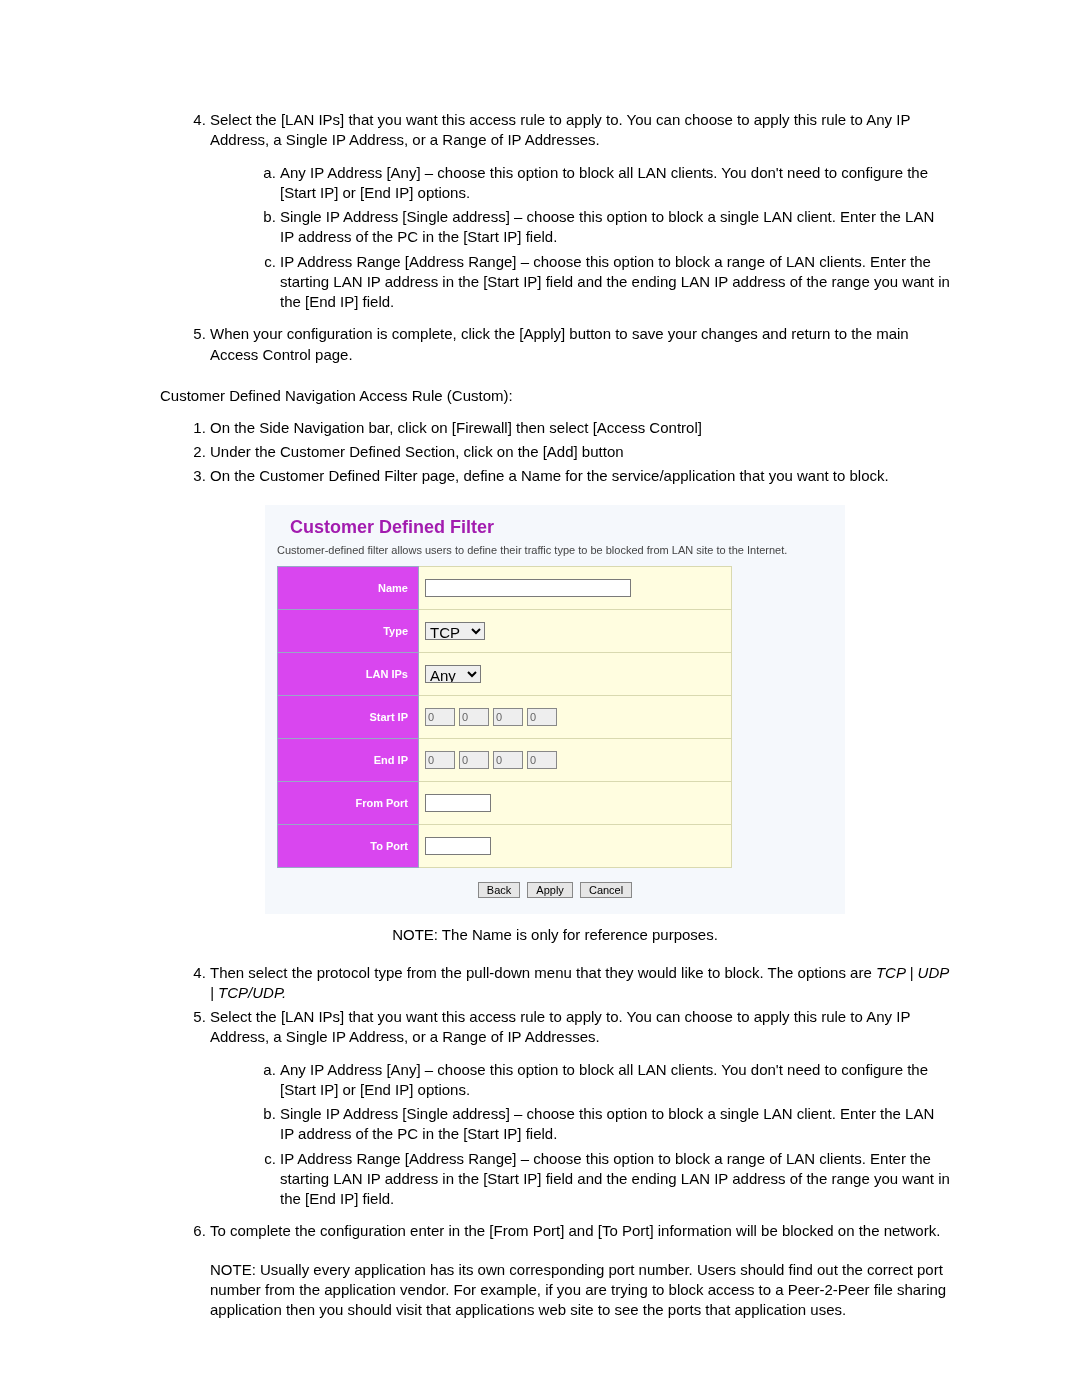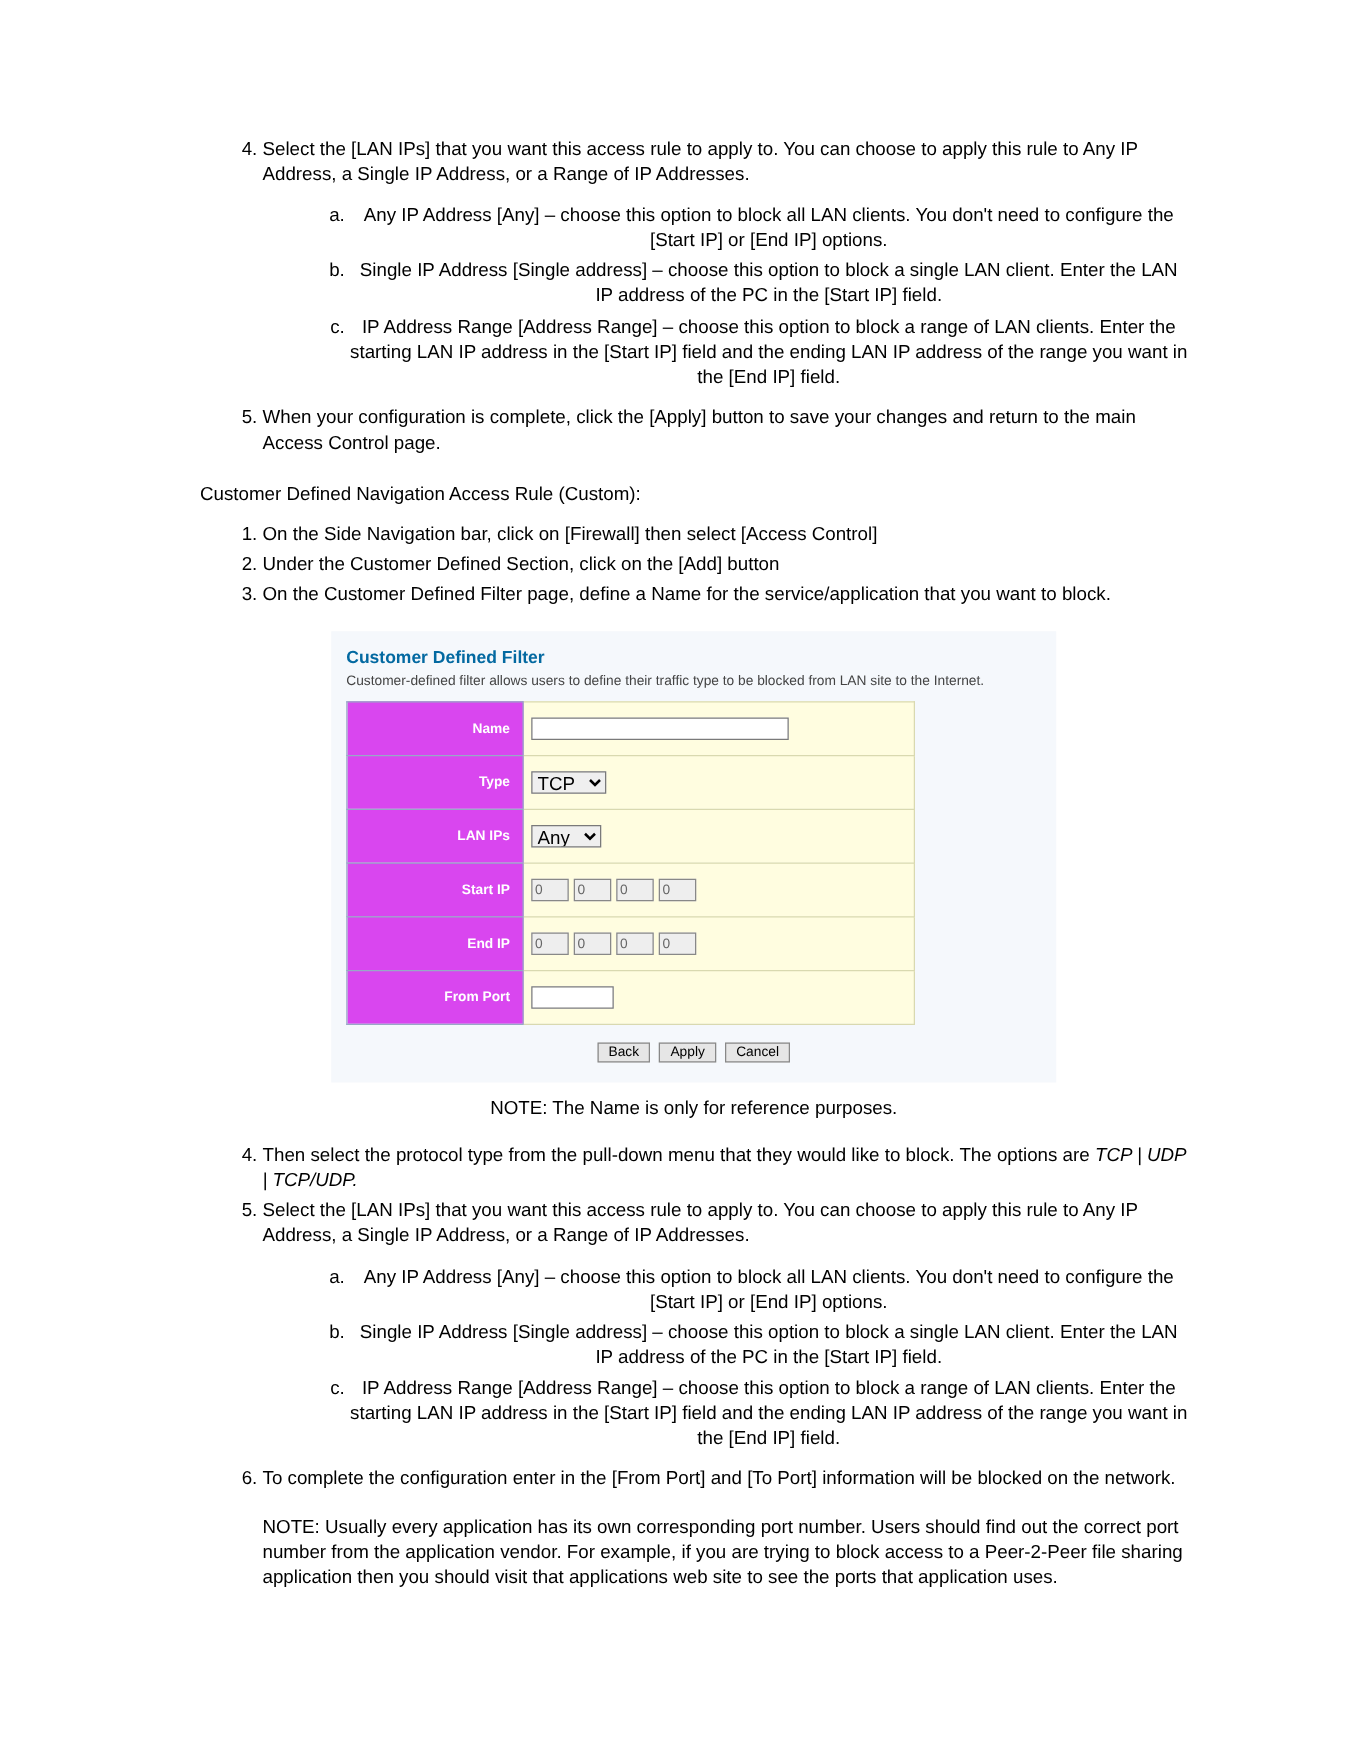--- a/index.html
+++ b/index.html
@@ -13,33 +13,33 @@
   .page {
     width: 1080px;
     min-height: 1397px;
     box-sizing: border-box;
     padding: 110px 130px 60px 160px;
     position: relative;
   }
   .ol-top { list-style: decimal; padding-left: 50px; margin: 0 0 18px 0; }
   .ol-top > li, .ol-top2 > li { margin-bottom: 4px; line-height: 1.35; }
   .ol-top2 { list-style: decimal; padding-left: 50px; margin: 0 0 10px 0; }
-  .ol-alpha { list-style: lower-alpha; padding-left: 70px; margin: 12px 0 12px 0; text-align: center; }
+  .ol-alpha { list-style: lower-alpha; padding-left: 70px; margin: 12px 0 12px 0; }
   .ol-alpha > li { margin-bottom: 4px; line-height: 1.35; }
   .heading-line { margin: 22px 0 14px 0; }
   .italic { font-style: italic; }
   .note-block { margin: 14px 0 0 50px; line-height: 1.35; }
   .screenshot-wrap { margin: 18px auto 8px auto; width: 580px; }
   .screenshot {
     background: #f5f8fc;
     padding: 10px 12px 16px 12px;
     font-size: 11px;
     color: #000;
   }
-  .ss-title { color: #0369a1; font-weight: bold; font-size: 14px; margin: 2px 0 6px 0; }
+  .ss-title { color: #a21caf; font-weight: bold; font-size: 18px; margin: 2px 0 6px 13px; }
   .ss-desc  { color: #444; font-size: 11px; margin-bottom: 10px; }
   .form-table { border-collapse: collapse; }
   .form-table td.lbl {
     background: #d946ef;
     color: #fff;
     font-weight: bold;
     text-align: right;
     padding: 15px 10px;
     width: 120px;
     font-size: 11px;
@@ -146,20 +146,24 @@
               <input class="ip-oct" disabled="" value="0" style="">
               <input class="ip-oct" disabled="" value="0" style="">
               <input class="ip-oct" disabled="" value="0" style="">
             </div>
           </td>
         </tr>
         <tr>
           <td class="lbl">From Port</td>
           <td class="val"><input class="val-input-short" style=""></td>
         </tr>
+        <tr>
+          <td class="lbl">To Port</td>
+          <td class="val"><input class="val-input-short" style=""></td>
+        </tr>
       </tbody>
         </table>
       <div class="btn-row">
         <button class="ui-btn">Back</button>
         <button class="ui-btn">Apply</button>
         <button class="ui-btn">Cancel</button>
       </div>
     </div>
   </div>
 

